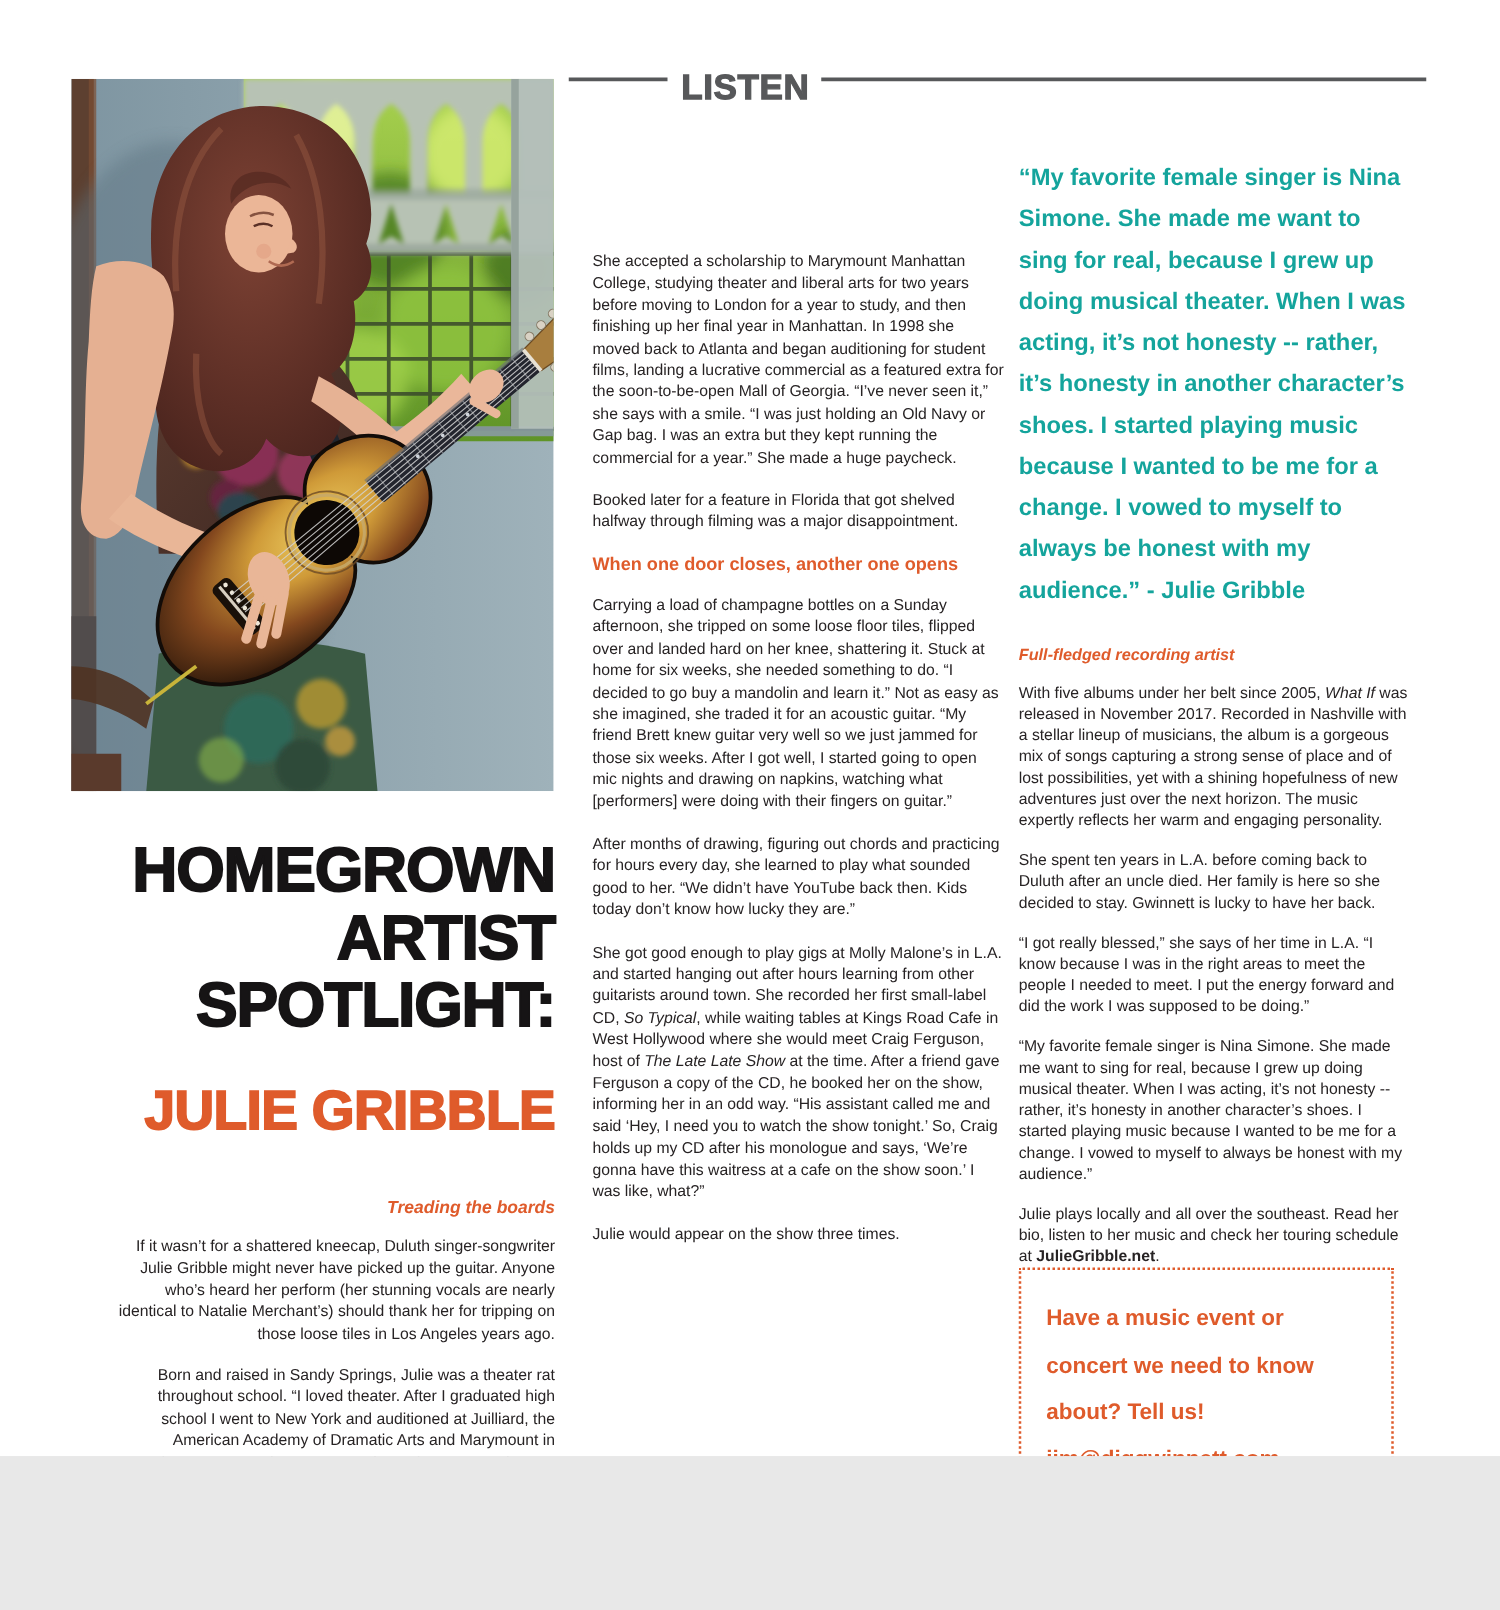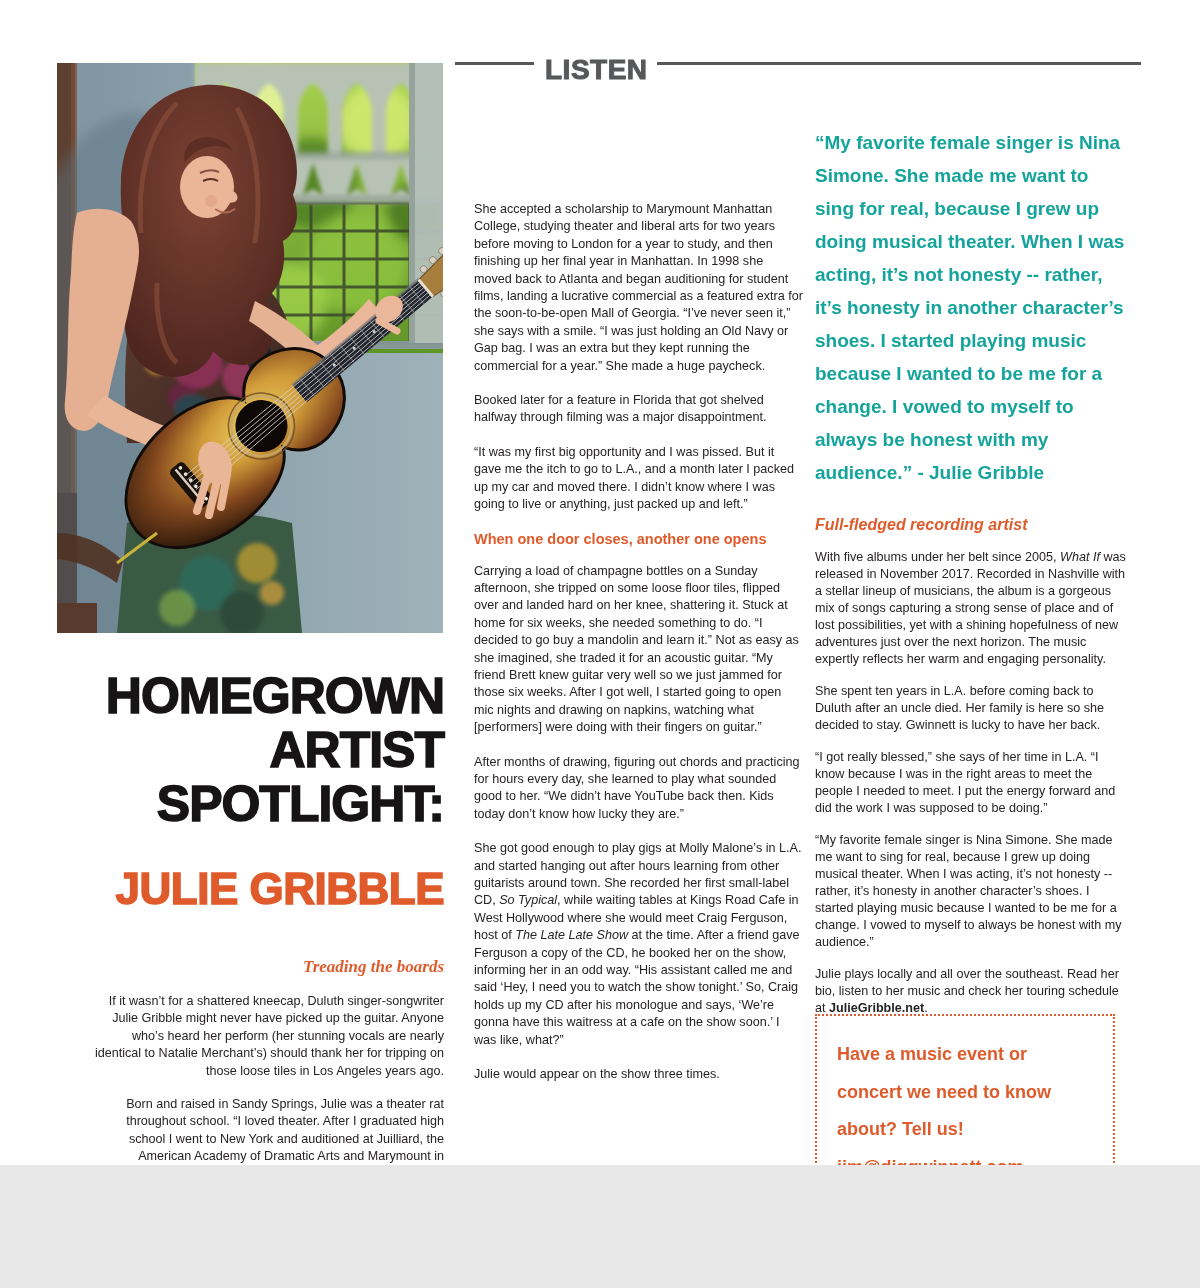--- a/index.html
+++ b/index.html
@@ -23,37 +23,37 @@
   .left-col{position:absolute;left:77px;top:669px;width:367px;text-align:right;}
   .headline{
     margin:0;font-size:50px;line-height:54px;font-weight:bold;color:#161415;
     letter-spacing:-1px;white-space:pre-line;-webkit-text-stroke:1.5px #161415;
   }
   .artist-name{
     margin:34px 0 0 0;font-size:44px;line-height:48px;font-weight:bold;color:#DF5B2B;
     letter-spacing:-.5px;-webkit-text-stroke:1.5px #DF5B2B;
   }
   .kicker{
-    margin:44px 0 0 15px;font-size:17px;font-weight:bold;font-style:italic;color:#DF5B2B;font-family:Liberation Serif, serif;
+    margin:44px 0 0 15px;font-size:14px;font-weight:bold;font-style:italic;color:#DF5B2B;
   }
   .left-col p.body{margin:16px 0 0 15px;width:352px;}
   p.body{font-size:12.6px;line-height:17.4px;color:#272324;}
   
   .mid-col{position:absolute;left:474px;top:201px;width:330px;}
   .mid-col p.body{margin:0 0 17px 0;}
   .mid-kicker{
     margin:2px 0 16px 0;font-size:14.5px;font-weight:bold;color:#DF5B2B;
   }
   
   .right-col{position:absolute;left:815px;top:126px;width:313px;}
   .pull-quote{
     margin:0;font-size:19px;line-height:33px;font-weight:bold;color:#14A49C;
   }
   .right-kicker{
-    margin:27px 0 15px 0;font-size:16px;font-weight:bold;font-style:italic;color:#DF5B2B;
+    margin:27px 0 15px 0;font-size:13px;font-weight:bold;font-style:italic;color:#DF5B2B;
   }
   .right-col p.body{margin:0 0 15px 0;line-height:17px;}
   .promo-box{
     position:absolute;left:815px;top:1014px;width:300px;height:188px;box-sizing:border-box;
     border:2.5px dotted #DF5B2B;
   }
   .promo-text{
     margin:20px 0 0 20px;font-size:18px;line-height:37.5px;font-weight:bold;color:#DF5B2B;
     white-space:pre-line;
   }
@@ -260,21 +260,20 @@
 SPOTLIGHT:</h2>
     <h2 class="artist-name">JULIE GRIBBLE</h2>
     <h3 class="kicker">Treading the boards</h3>
     <p class="body">If it wasn’t for a shattered kneecap, Duluth singer-songwriter Julie Gribble might never have picked up the guitar. Anyone who’s heard her perform (her stunning vocals are nearly identical to Natalie Merchant’s) should thank her for tripping on those loose tiles in Los Angeles years ago.</p>
     <p class="body">Born and raised in Sandy Springs, Julie was a theater rat throughout school. “I loved theater. After I graduated high school I went to New York and auditioned at Juilliard, the American Academy of Dramatic Arts and Marymount in Manhattan. I wanted to go to Broadway, that was my dream.”</p>
   </section>
 
   <section class="mid-col">
     <p class="body">She accepted a scholarship to Marymount Manhattan College, studying theater and liberal arts for two years before moving to London for a year to study, and then finishing up her final year in Manhattan. In 1998 she moved back to Atlanta and began auditioning for student films, landing a lucrative commercial as a featured extra for the soon-to-be-open Mall of Georgia. “I’ve never seen it,” she says with a smile. “I was just holding an Old Navy or Gap bag. I was an extra but they kept running the commercial for a year.” She made a huge paycheck.</p>
     <p class="body">Booked later for a feature in Florida that got shelved halfway through filming was a major disappointment.</p>
-    <p class="body">“It was my first big opportunity and I was pissed. But it gave me the itch to go to L.A., and a month later I packed up my car and moved there. I didn’t know where I was going to live or anything, just packed up and left.”</p>
     <h3 class="mid-kicker">When one door closes, another one opens</h3>
     <p class="body">Carrying a load of champagne bottles on a Sunday afternoon, she tripped on some loose floor tiles, flipped over and landed hard on her knee, shattering it. Stuck at home for six weeks, she needed something to do. “I decided to go buy a mandolin and learn it.” Not as easy as she imagined, she traded it for an acoustic guitar. “My friend Brett knew guitar very well so we just jammed for those six weeks. After I got well, I started going to open mic nights and drawing on napkins, watching what [performers] were doing with their fingers on guitar.”</p>
     <p class="body">After months of drawing, figuring out chords and practicing for hours every day, she learned to play what sounded good to her. “We didn’t have YouTube back then. Kids today don’t know how lucky they are.”</p>
     <p class="body"><span>She got good enough to play gigs at Molly Malone’s in L.A. and started hanging out after hours learning from other guitarists around town. She recorded her first small-label CD, </span><span style="font-style: italic;">So Typical</span><span>, while waiting tables at Kings Road Cafe in West Hollywood where she would meet Craig Ferguson, host of </span><span style="font-style: italic;">The Late Late Show</span><span> at the time. After a friend gave Ferguson a copy of the CD, he booked her on the show, informing her in an odd way. “His assistant called me and said ‘Hey, I need you to watch the show tonight.’ So, Craig holds up my CD after his monologue and says, ‘We’re gonna have this waitress at a cafe on the show soon.’ I was like, what?”</span></p>
     <p class="body">Julie would appear on the show three times.</p>
   </section>
 
   <aside class="right-col">
     <blockquote class="pull-quote">“My favorite female singer is Nina Simone. She made me want to sing for real, because I grew up doing musical theater. When I was acting, it’s not honesty -- rather, it’s honesty in another character’s shoes. I started playing music because I wanted to be me for a change. I vowed to myself to always be honest with my audience.” - Julie Gribble</blockquote>
     <h3 class="right-kicker">Full-fledged recording artist</h3>

